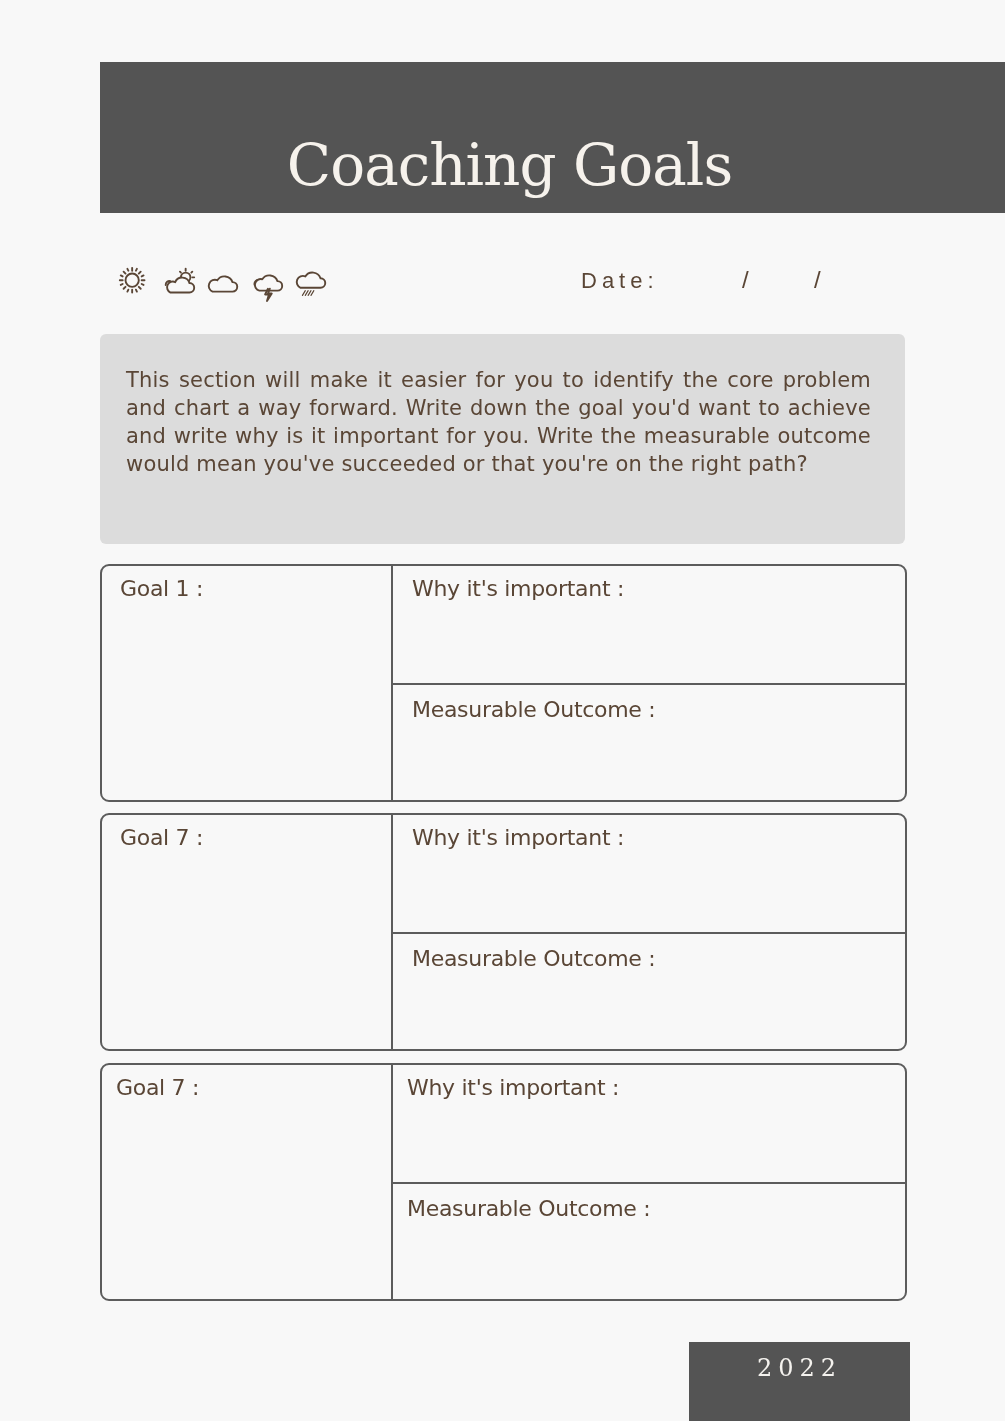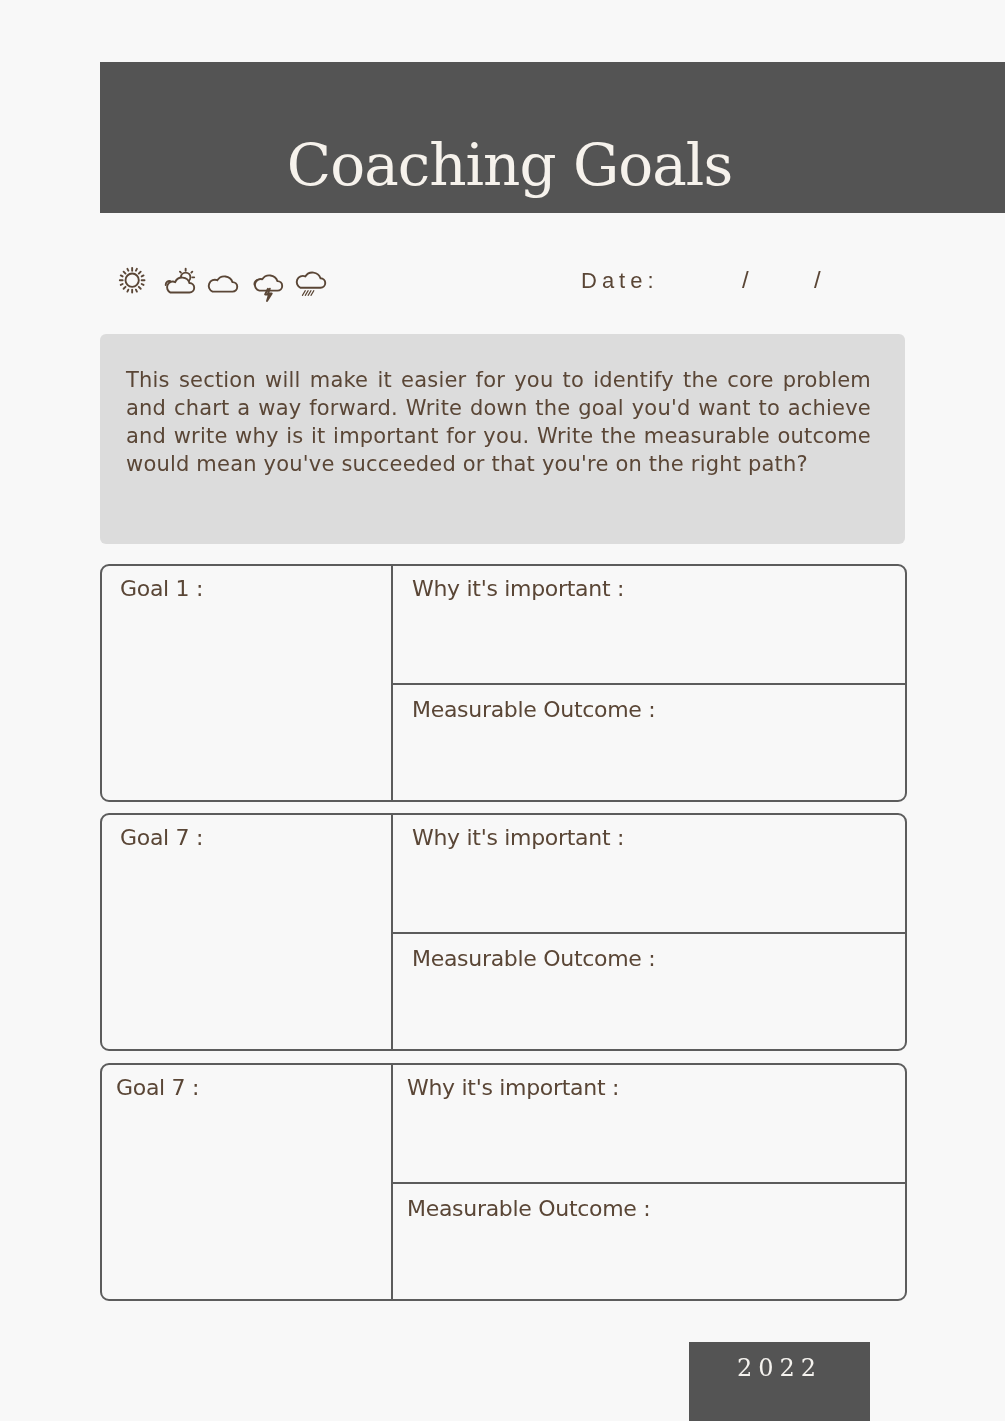--- a/index.html
+++ b/index.html
@@ -38,21 +38,21 @@
       font-family:"DejaVu Sans", sans-serif; letter-spacing:0.2px;
     }
     .goal-box {
       position:absolute; left:100px; width:807px; height:238px; box-sizing:border-box;
       border:2.5px solid #5c5c5c; border-radius:9px;
     }
     .goal-box .vdiv { position:absolute; left:289px; top:0; bottom:0; border-left:2.5px solid #5c5c5c; }
     .goal-box .hdiv { position:absolute; left:289px; right:0; top:117px; border-top:2.5px solid #5c5c5c; }
     .lbl { position:absolute; font-size:22px; font-family:"DejaVu Sans", sans-serif; white-space:nowrap; letter-spacing:-0.3px; }
     .year-box {
-      position:absolute; left:689px; top:1342px; width:181px; height:79px; background:#545454;
+      position:absolute; left:689px; top:1342px; width:181px; height:79px; background:#545454;padding-left:40px;
     }
     .year-box span {
       position:absolute; left:0; right:0; top:12px; text-align:center;
       font-family:"DejaVu Serif", serif; font-size:24px; letter-spacing:6px; color:#f4f2ee;
     }
   </style>
 </head>
 <body>
 
 <div class="header-band">

